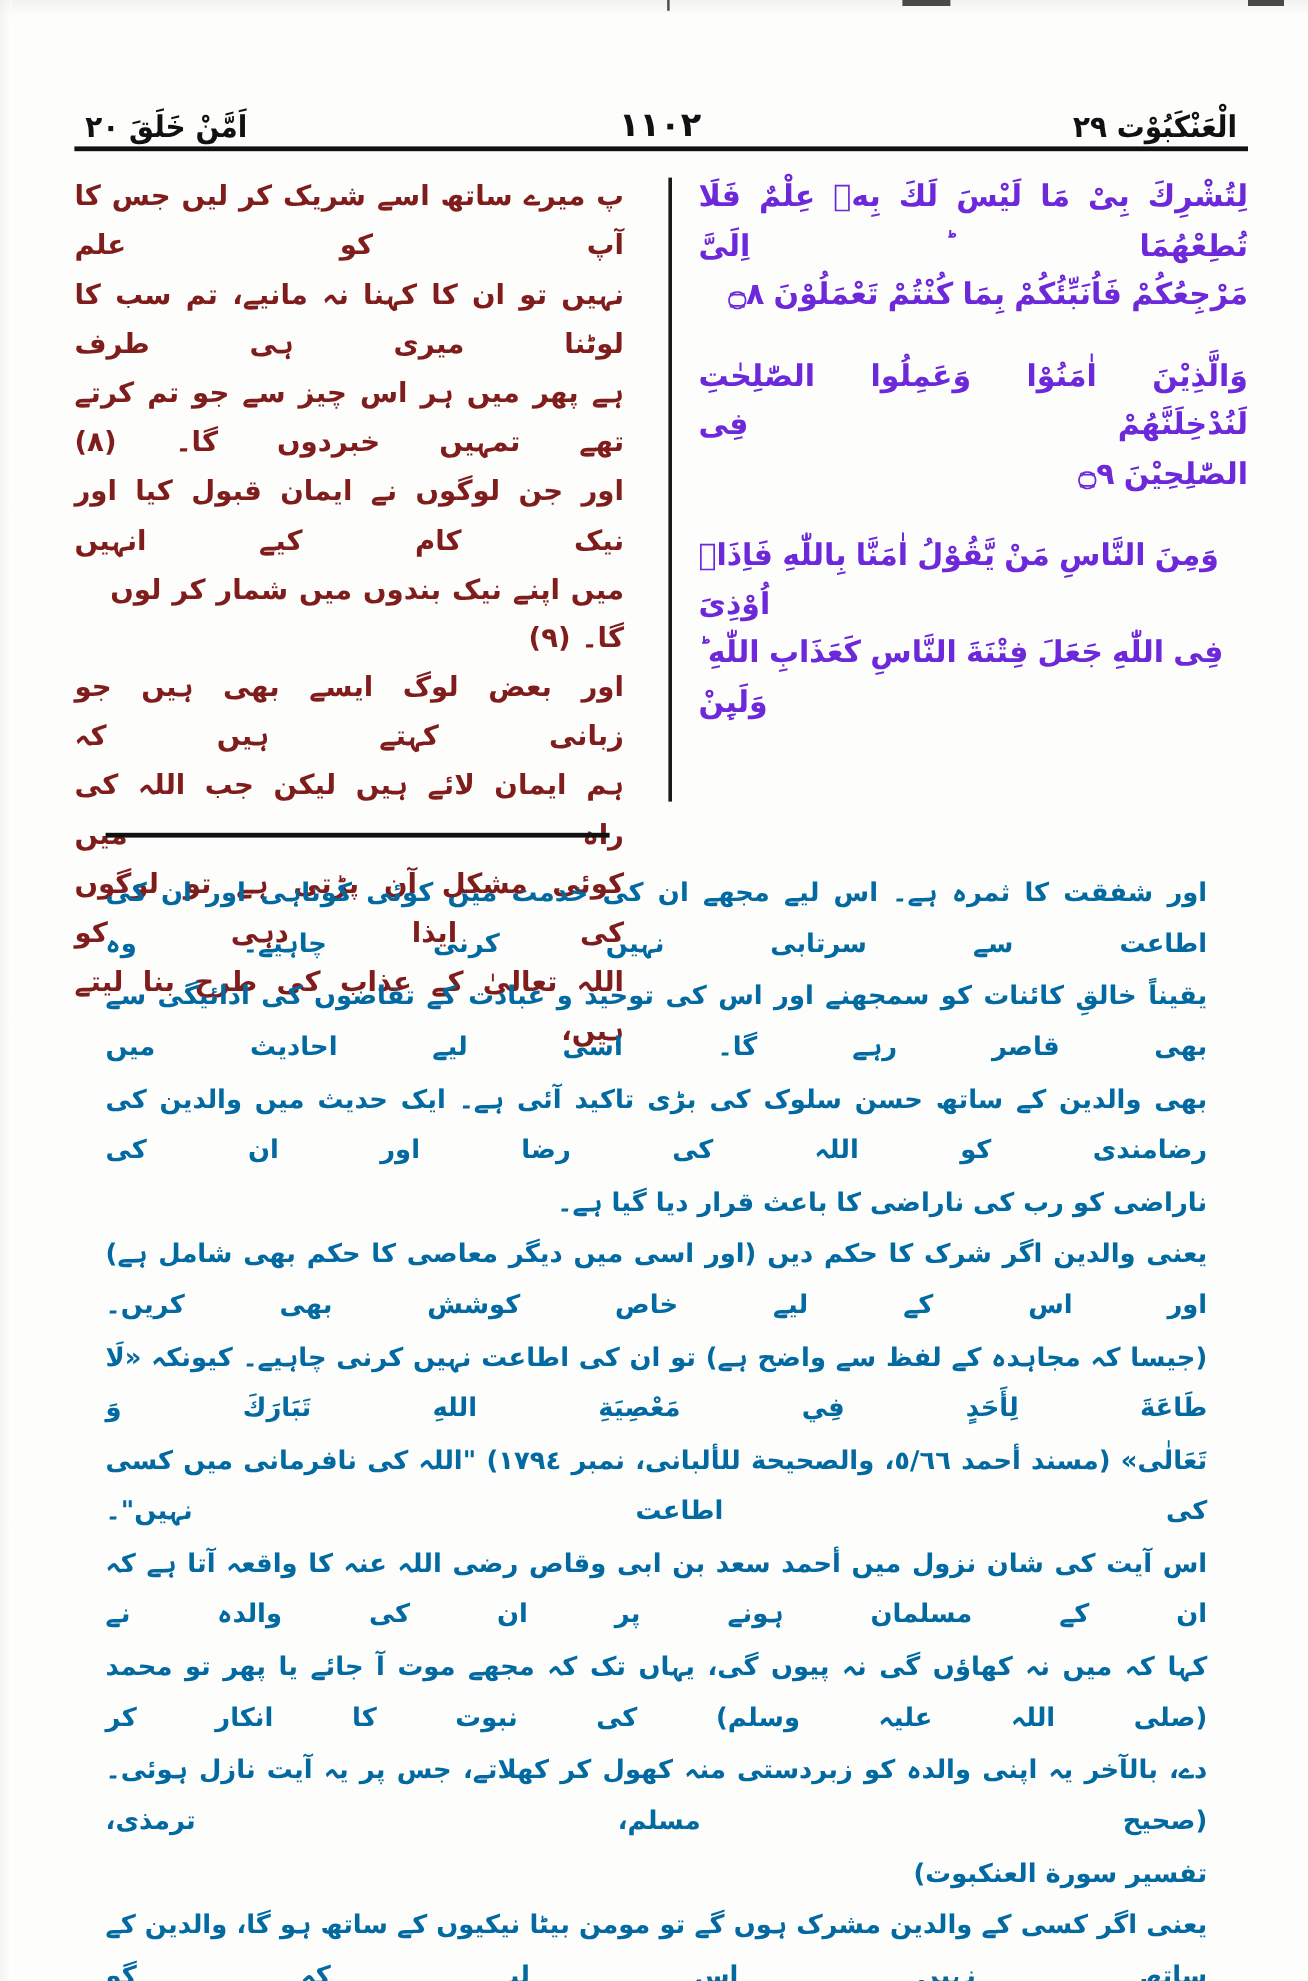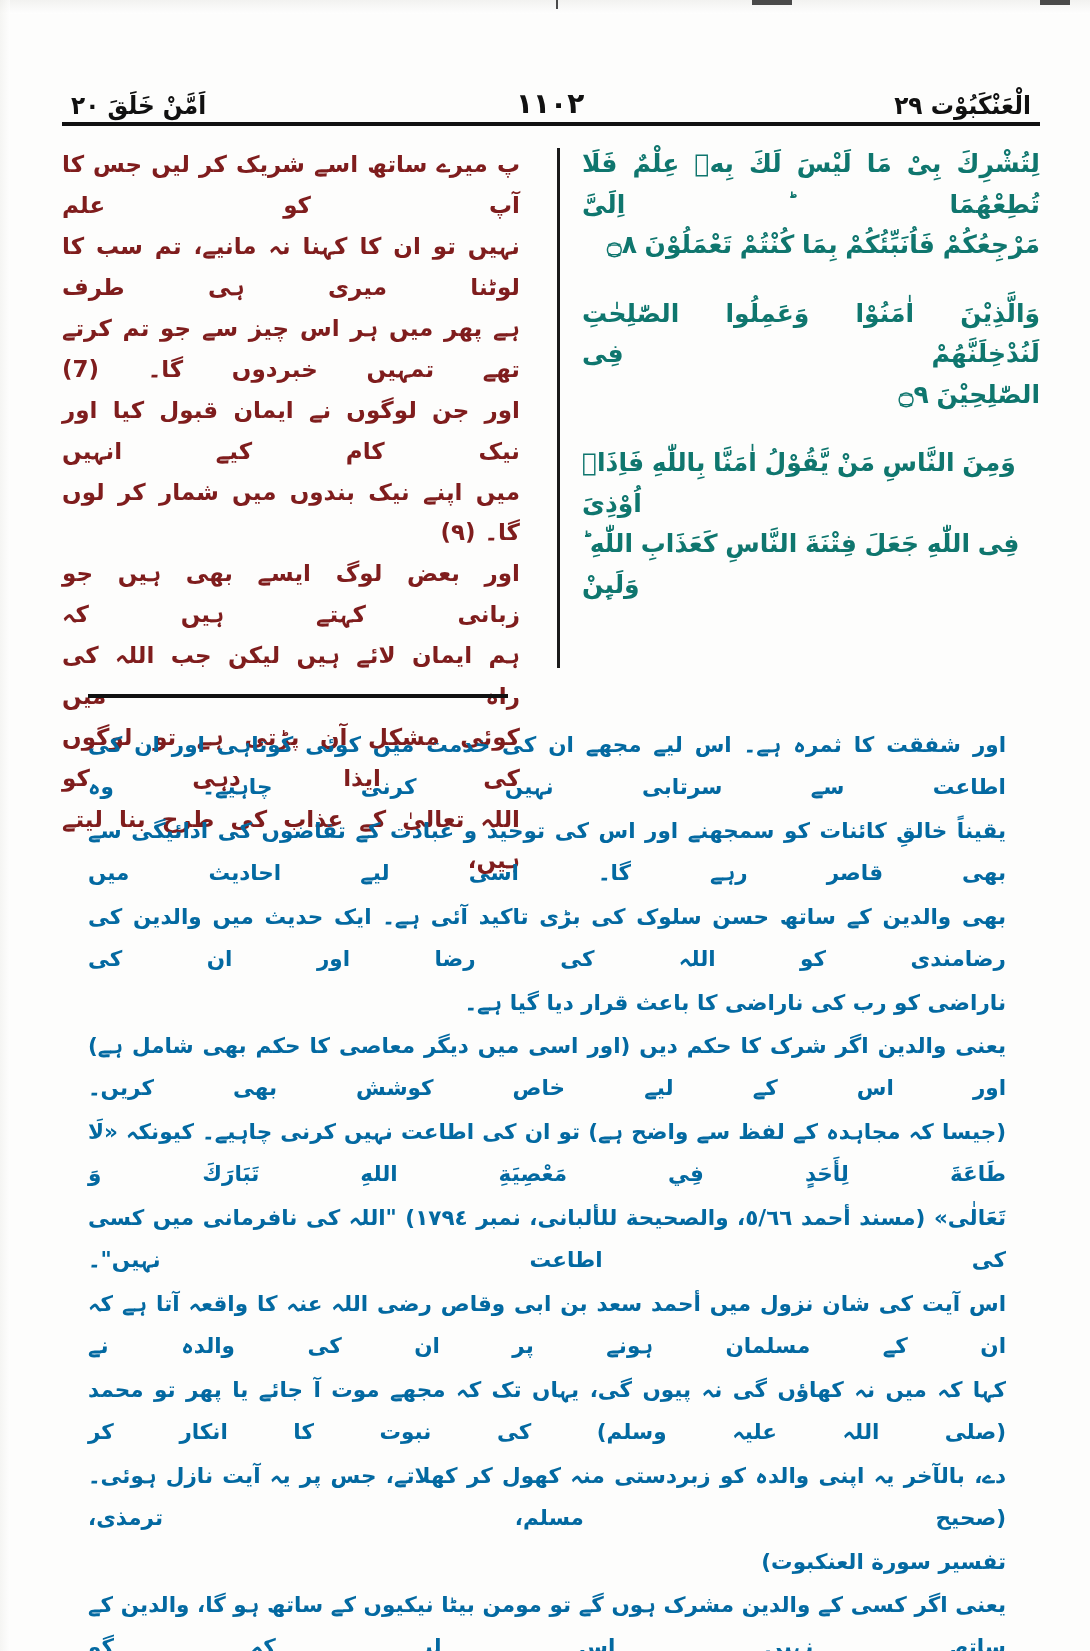--- a/index.html
+++ b/index.html
@@ -100,21 +100,21 @@
     text-align: right;
     padding-left: 12px;
     box-sizing: border-box;
   }
   .ayah-group { margin-bottom: 28px; }
   .ayah-line {
     font-family: "DejaVu Sans", sans-serif;
     font-size: 25px;
     line-height: 1.62;
     font-weight: 600;
-    color: #0f766e;
+    color: #6d28d9;
     letter-spacing: -0.5px;
     word-spacing: -1px;
     direction: rtl;
     text-align: right;
   }
   .ayah-line.center { text-align: left; }
   .ayah-line.justify { text-align: justify; text-align-last: justify; }
 
   
   #urdu-col {
@@ -132,21 +132,21 @@
     line-height: 1.78;
     font-weight: 600;
     color: #7f1d1d;
     direction: rtl;
     letter-spacing: -0.4px;
     word-spacing: 1px;
     text-align: justify;
     text-align-last: justify;
   }
   .urdu-line.loose { word-spacing: 7px; }
-  .urdu-line.rightalign { text-align-last: right; }
+  .urdu-line.rightalign { text-align: right; text-align-last: right; }
 
   
   #fn-rule {
     position: absolute;
     top: 694px; left: 88px;
     width: 420px; height: 4px;
     background: #111;
   }
 
   
@@ -208,21 +208,21 @@
       <div class="ayah-group">
         <div class="ayah-line center">وَمِنَ النَّاسِ مَنْ يَّقُوْلُ اٰمَنَّا بِاللّٰهِ فَاِذَاۤ اُوْذِىَ</div>
         <div class="ayah-line center">فِى اللّٰهِ جَعَلَ فِتْنَةَ النَّاسِ كَعَذَابِ اللّٰهِ ؕ وَلَىِٕنْ</div>
       </div>
 
     </div>
 
     <div id="urdu-col">
       <div class="urdu-line">پ میرے ساتھ اسے شریک کر لیں جس کا آپ کو علم</div>
       <div class="urdu-line">نہیں تو ان کا کہنا نہ مانیے، تم سب کا لوٹنا میری ہی طرف</div>
-      <div class="urdu-line">ہے پھر میں ہر اس چیز سے جو تم کرتے تھے تمہیں خبردوں گا۔ (7)</div>
+      <div class="urdu-line">ہے پھر میں ہر اس چیز سے جو تم کرتے تھے تمہیں خبردوں گا۔ (٨)</div>
       <div class="urdu-line">اور جن لوگوں نے ایمان قبول کیا اور نیک کام کیے انہیں</div>
       <div class="urdu-line rightalign">میں اپنے نیک بندوں میں شمار کر لوں گا۔ (٩)</div>
       <div class="urdu-line loose">اور بعض لوگ ایسے بھی ہیں جو زبانی کہتے ہیں کہ</div>
       <div class="urdu-line loose">ہم ایمان لائے ہیں لیکن جب اللہ کی راہ میں</div>
       <div class="urdu-line loose">کوئی مشکل آن پڑتی ہے تو لوگوں کی ایذا دہی کو</div>
       <div class="urdu-line loose">اللہ تعالیٰ کے عذاب کی طرح بنا لیتے ہیں،</div>
     </div>
 
   </div>
 

